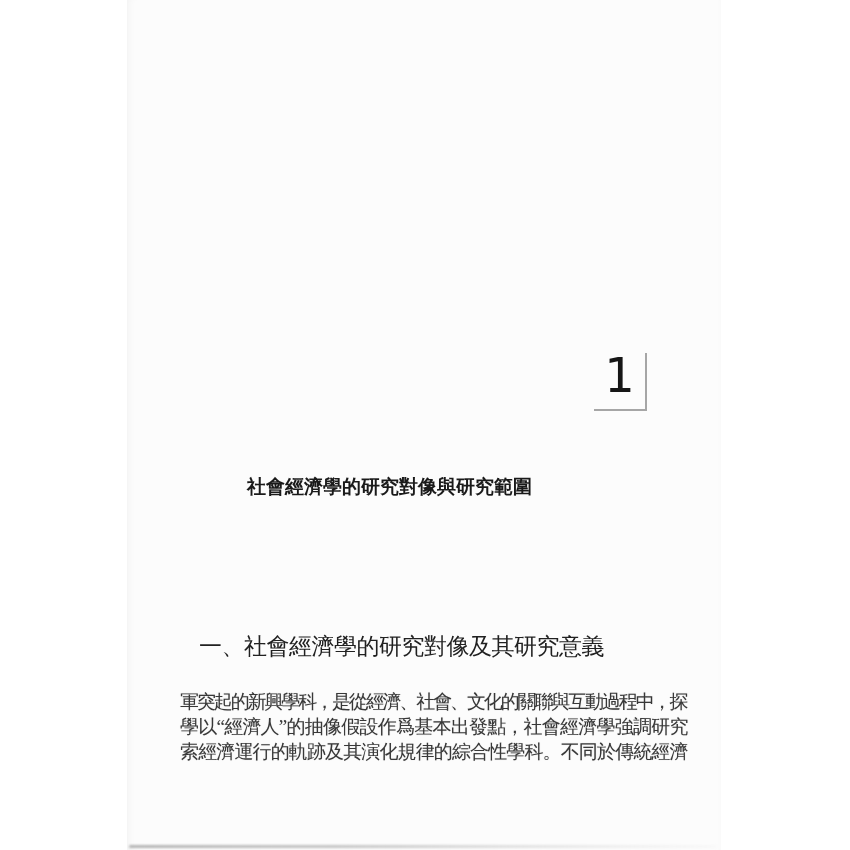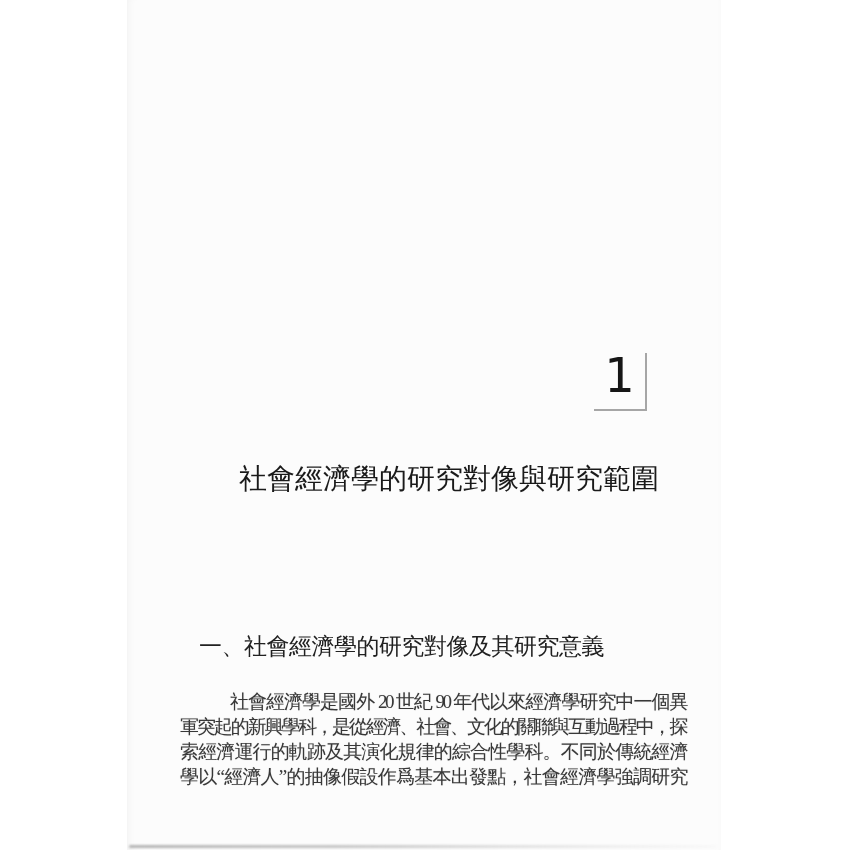--- a/index.html
+++ b/index.html
@@ -54,25 +54,25 @@
     font-family: "DejaVu Sans", sans-serif;
     font-size: 48px;
     line-height: 48px;
     font-weight: 400;
     color: #161616;
   }
   .chapter-title {
     position: absolute;
     left: 104px;
     top: 454px;
-    margin: 8px;
+    margin: 16px;
     font-family: "Liberation Sans", sans-serif;
-    font-size: 28px;
+    font-size: 19px;
     line-height: 34px;
-    font-weight: 400;
+    font-weight: 700;
     letter-spacing: 0px;
     color: #1a1a1a;
     white-space: nowrap;
   }
   .section-heading {
     position: absolute;
     left: 72px;
     top: 632px;
     margin: 0;
     font-family: "Liberation Sans", sans-serif;
@@ -130,21 +130,20 @@
 
     <div class="bracket-v"></div>
     <div class="bracket-h"></div>
     <div class="chapter-number">1</div>
 
     <h1 class="chapter-title">社會經濟學的研究對像與研究範圍</h1>
 
     <h2 class="section-heading">一、社會經濟學的研究對像及其研究意義</h2>
 
     <div class="body-paragraph">
-      <div class="para-line indent">社會經濟學是國外 20 世紀 90 年代以來經濟學研究中一個異</div>
       <div class="para-line">軍突起的新興學科，是從經濟、社會、文化的關聯與互動過程中，探</div>
+      <div class="para-line">學以“經濟人”的抽像假設作爲基本出發點，社會經濟學強調研究</div>
       <div class="para-line">索經濟運行的軌跡及其演化規律的綜合性學科。不同於傳統經濟</div>
-      <div class="para-line">學以“經濟人”的抽像假設作爲基本出發點，社會經濟學強調研究</div>
     </div>
 
     <div class="page-bottom-edge"></div>
   </div>
 </div>
 
 </body></html>

